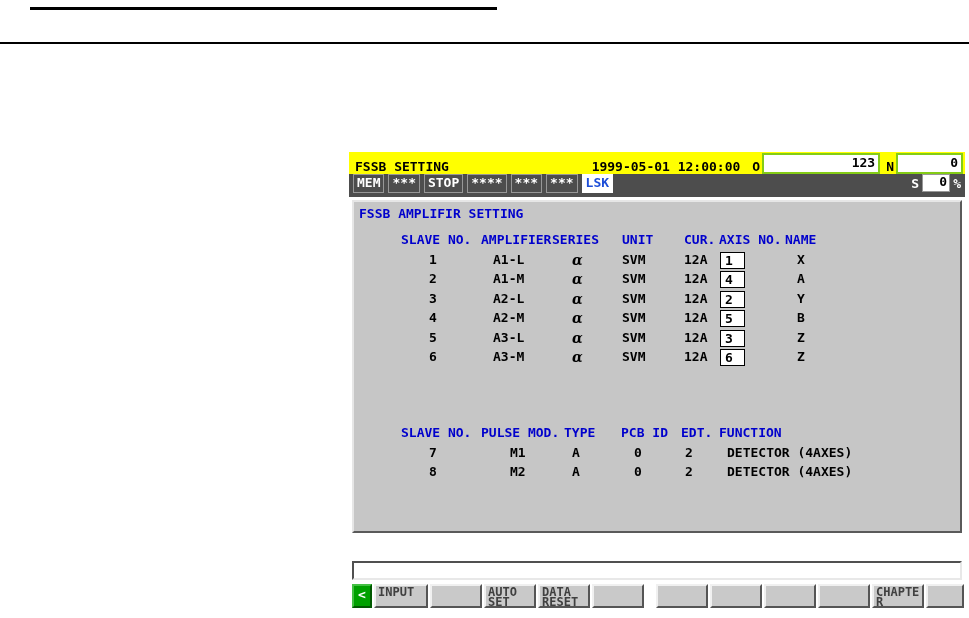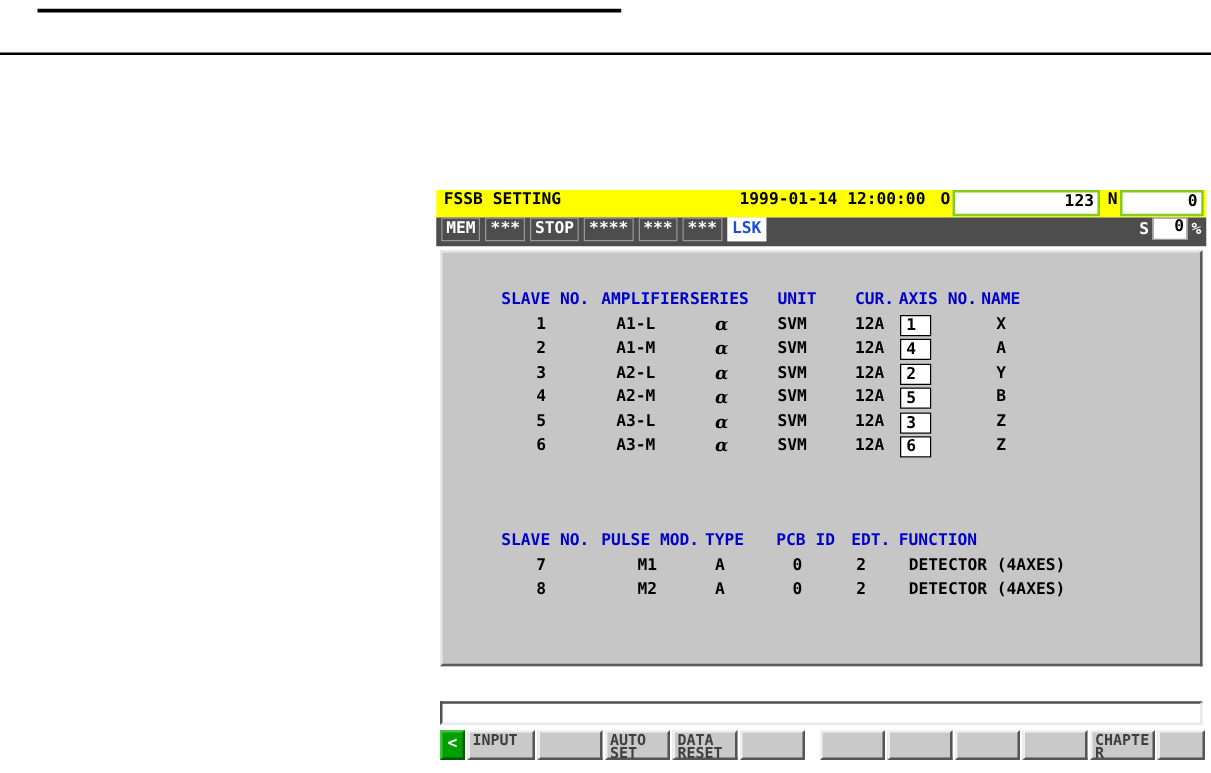--- a/index.html
+++ b/index.html
@@ -7,21 +7,21 @@
         font-family:"DejaVu Sans Mono","Liberation Mono",monospace;}
   
   .rule-top{position:absolute;left:30px;top:7px;width:467px;height:3px;background:#000;}
   .rule-header{position:absolute;left:0;top:42px;width:969px;height:2px;background:#000;}
 
   
   .screen{position:absolute;left:349px;top:152px;width:616px;height:456px;font-weight:bold;font-size:13px;color:#000;}
 
   
   .titlebar{position:absolute;left:0;top:0;width:616px;height:22px;background:#ffff00;
-            display:flex;align-items:flex-start;}
+            display:flex;align-items:flex-end;}
   .tb-title{margin-left:6px;white-space:pre;}
   .tb-date{margin-left:auto;white-space:pre;}
   .tb-olabel{margin-left:12px;}
   .tb-nlabel{margin-left:6px;}
   .valbox{background:#fff;border:2px solid #84cc16;height:17px;line-height:15px;text-align:right;
           padding:0 3px;margin-left:2px;}
   .obox{width:108px;}
   .nbox{width:57px;margin-right:2px;}
 
   
@@ -79,21 +79,21 @@
 <body>
 
 <div class="page">
   <div class="rule-top"></div>
   <div class="rule-header"></div>
 
   <div class="screen">
 
     <div class="titlebar">
       <span class="tb-title">FSSB SETTING</span>
-      <span class="tb-date">1999-01-14 12:00:00</span>
+      <span class="tb-date">1999-05-01 12:00:00</span>
       <span class="tb-olabel">O</span>
       <span class="valbox obox">123</span>
       <span class="tb-nlabel">N</span>
       <span class="valbox nbox">0</span>
     </div>
 
     <div class="statusbar">
       <span class="sbox">MEM</span>
       <span class="sbox">***</span>
       <span class="sbox">STOP</span>
@@ -102,20 +102,21 @@
       <span class="sbox">***</span>
       <span class="sbox lsk">LSK</span>
       <span class="sgroup">
         <span>S</span>
         <span class="sval">0</span>
         <span>%</span>
       </span>
     </div>
 
     <div class="panel">
+      <div class="heading">FSSB AMPLIFIR SETTING</div>
 
       <div class="tblock table1">
         <div class="trow">
           <span class="th t1-hslave">SLAVE NO.</span>
           <span class="th t1-hamp">AMPLIFIER</span>
           <span class="th t1-hseries">SERIES</span>
           <span class="th t1-hunit">UNIT</span>
           <span class="th t1-hcur">CUR.</span>
           <span class="th t1-haxis">AXIS NO.</span>
           <span class="th t1-hname">NAME</span>

